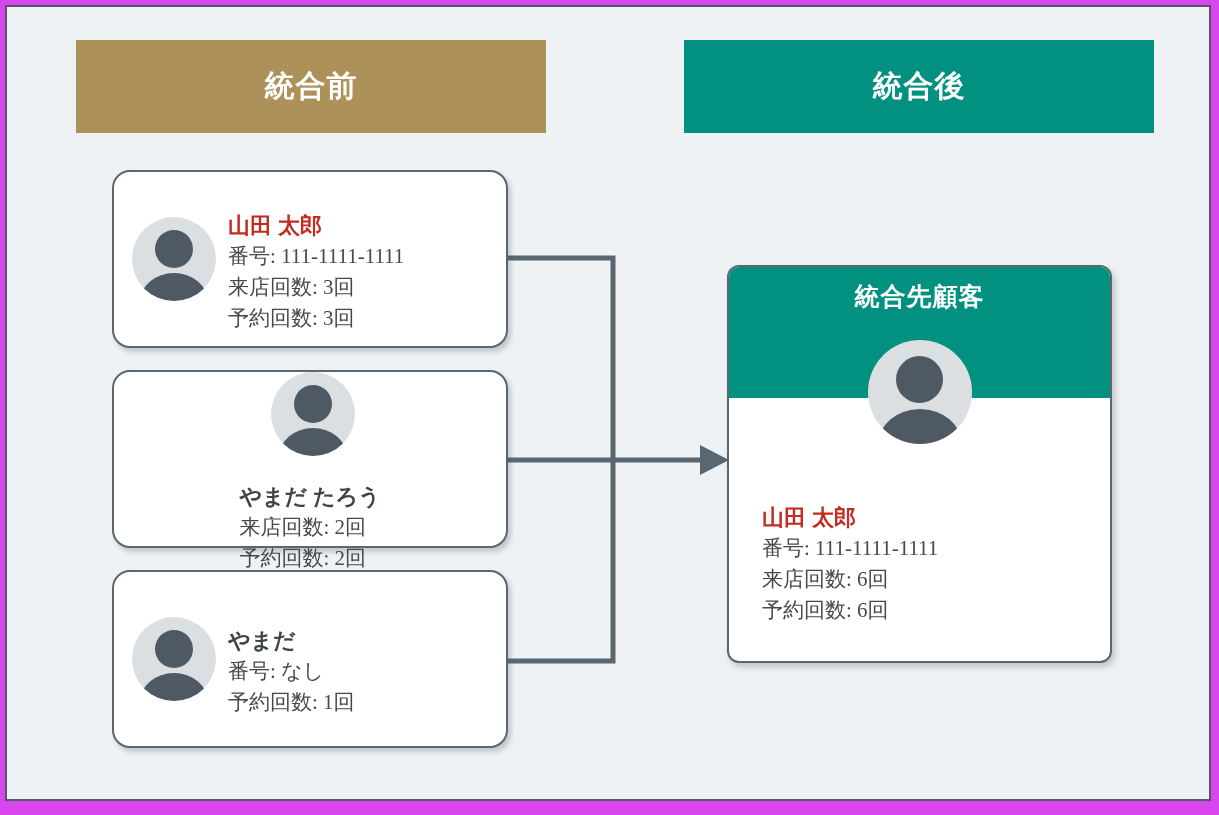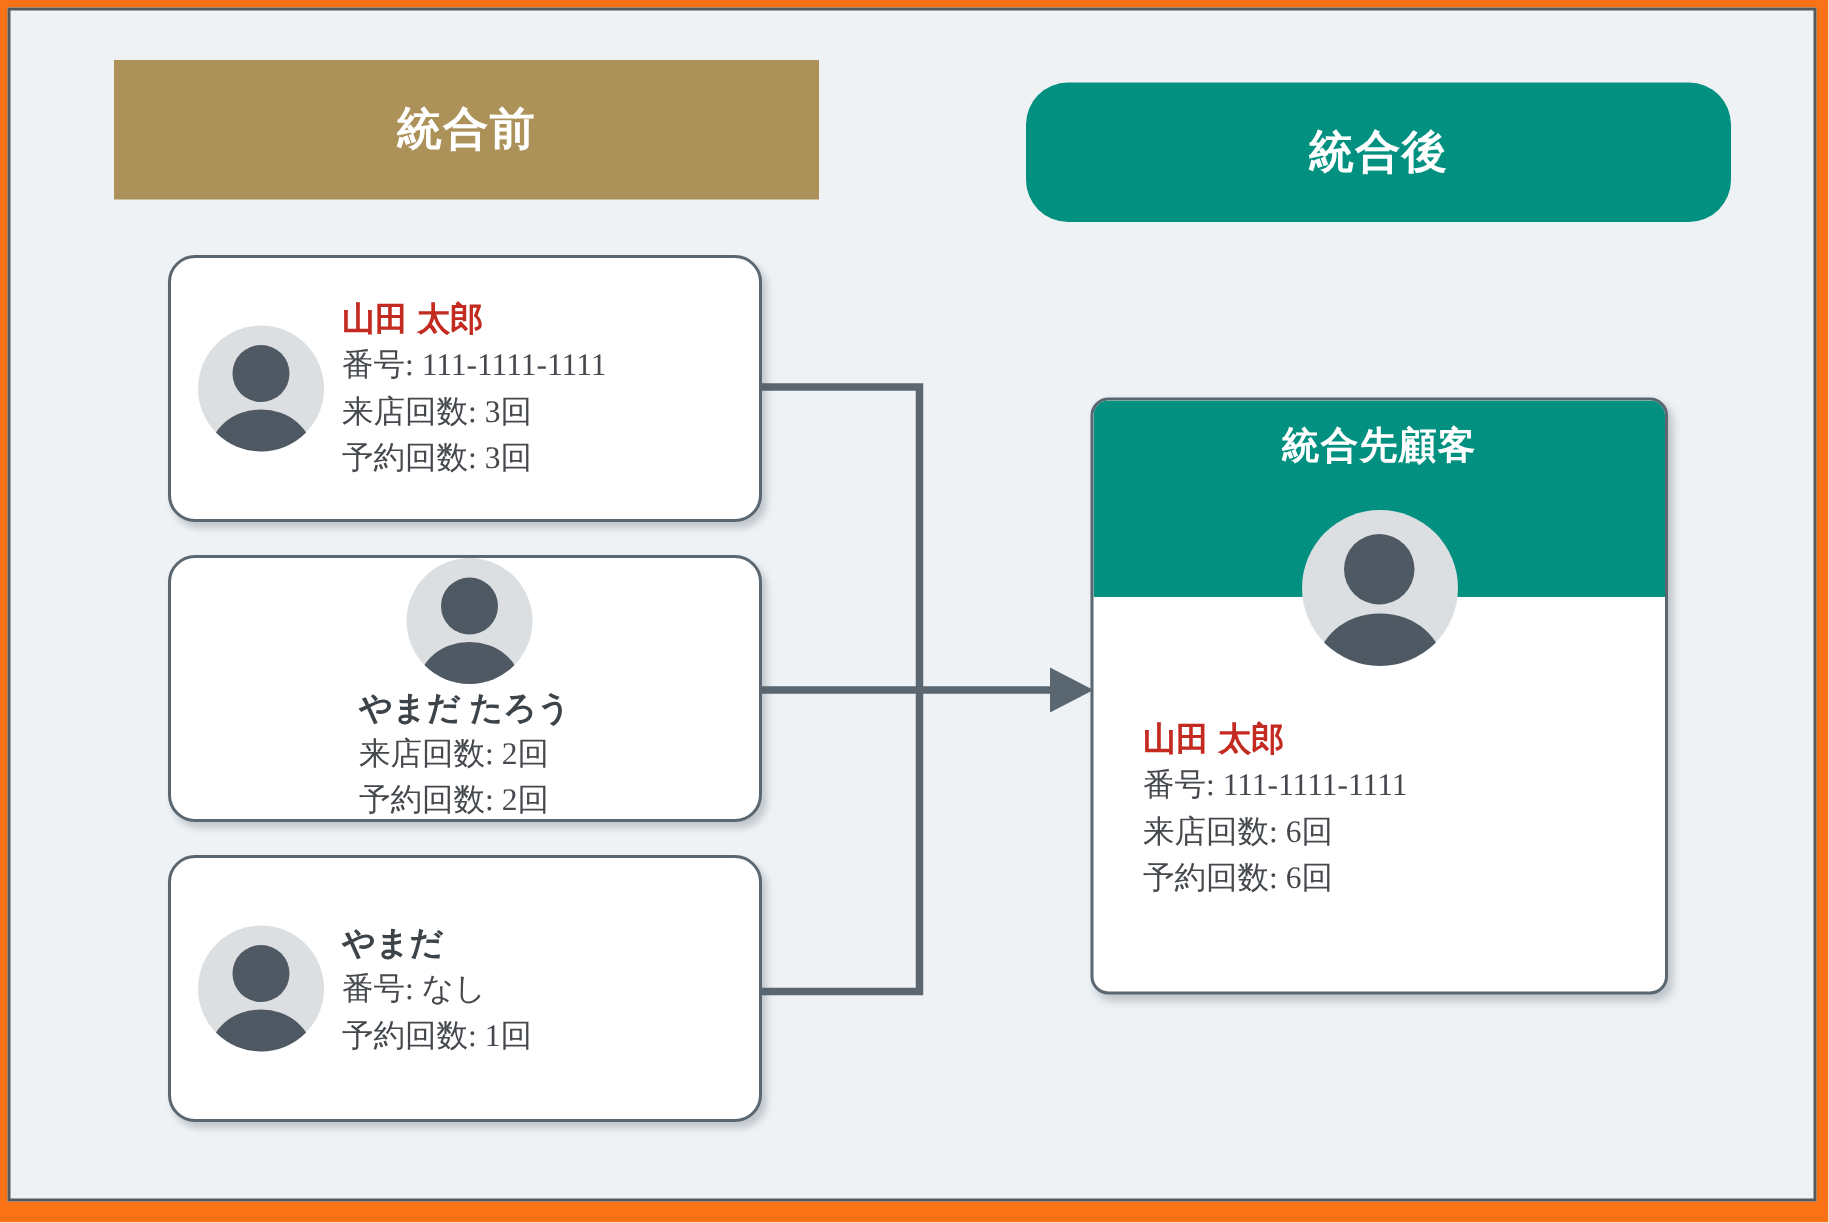--- a/index.html
+++ b/index.html
@@ -8,21 +8,21 @@
     background: #ffffff;
   }
   body {
     font-family: "Liberation Sans", "DejaVu Sans", sans-serif;
   }
 
   .canvas {
     position: relative;
     width: 1219px;
     height: 815px;
-    background: #f97316;
+    background: #d946ef;
     overflow: hidden;
   }
 
   
   .frame {
     position: absolute;
     left: 5px;
     top: 5px;
     width: 1206px;
     height: 796px;
@@ -44,24 +44,23 @@
     letter-spacing: 1px;
   }
   .header-before {
     left: 69px;
     top: 33px;
     width: 470px;
     background: #ac9258;
   }
   .header-after {
     left: 677px;
-    top: 48px;
+    top: 33px;
     width: 470px;
     background: #029180;
-    border-radius: 28px;
   }
 
   
   .src-card {
     position: absolute;
     left: 112px;
     width: 396px;
     box-sizing: border-box;
     background: #ffffff;
     border: 2.5px solid #5a6670;
@@ -83,20 +82,21 @@
   .src-text {
     flex: 1 1 auto;
     white-space: nowrap;
   }
 
   .cust-name {
     font-size: 22px;
     font-weight: bold;
     line-height: 31px;
     color: #3d4449;
+    margin-top: 25px;
   }
   .cust-name.red { color: #c32a20; }
 
   .cust-line {
     font-size: 21px;
     line-height: 31px;
     color: #45494d;
     font-family: Liberation Serif, serif;
   }
 

